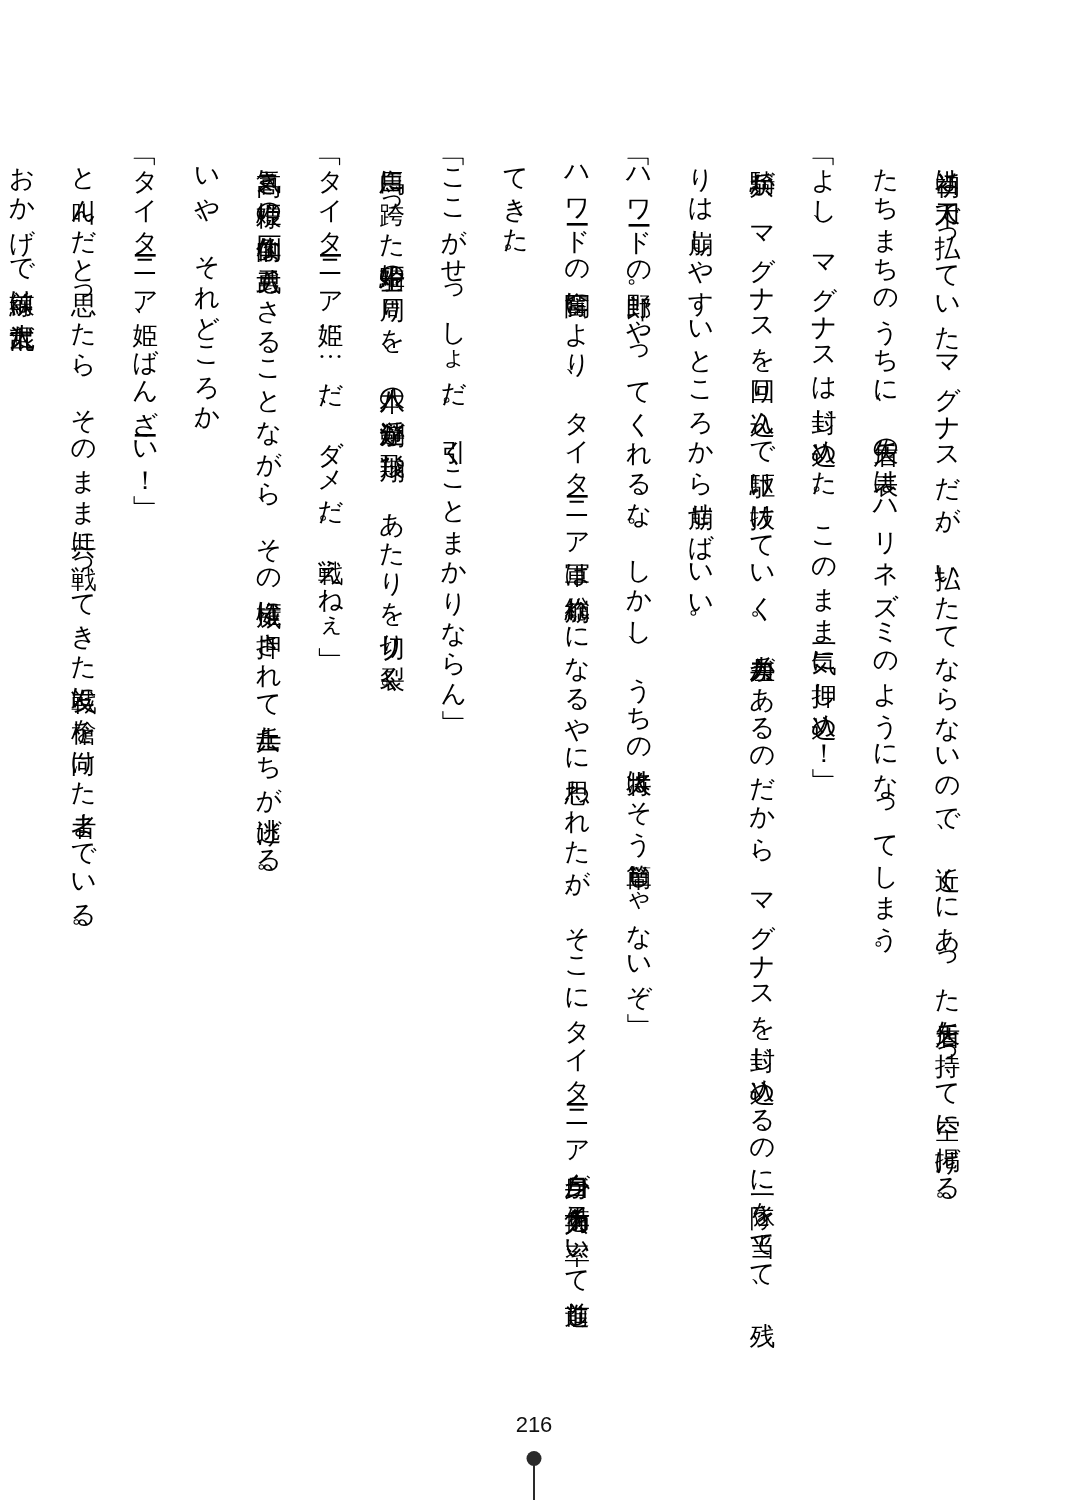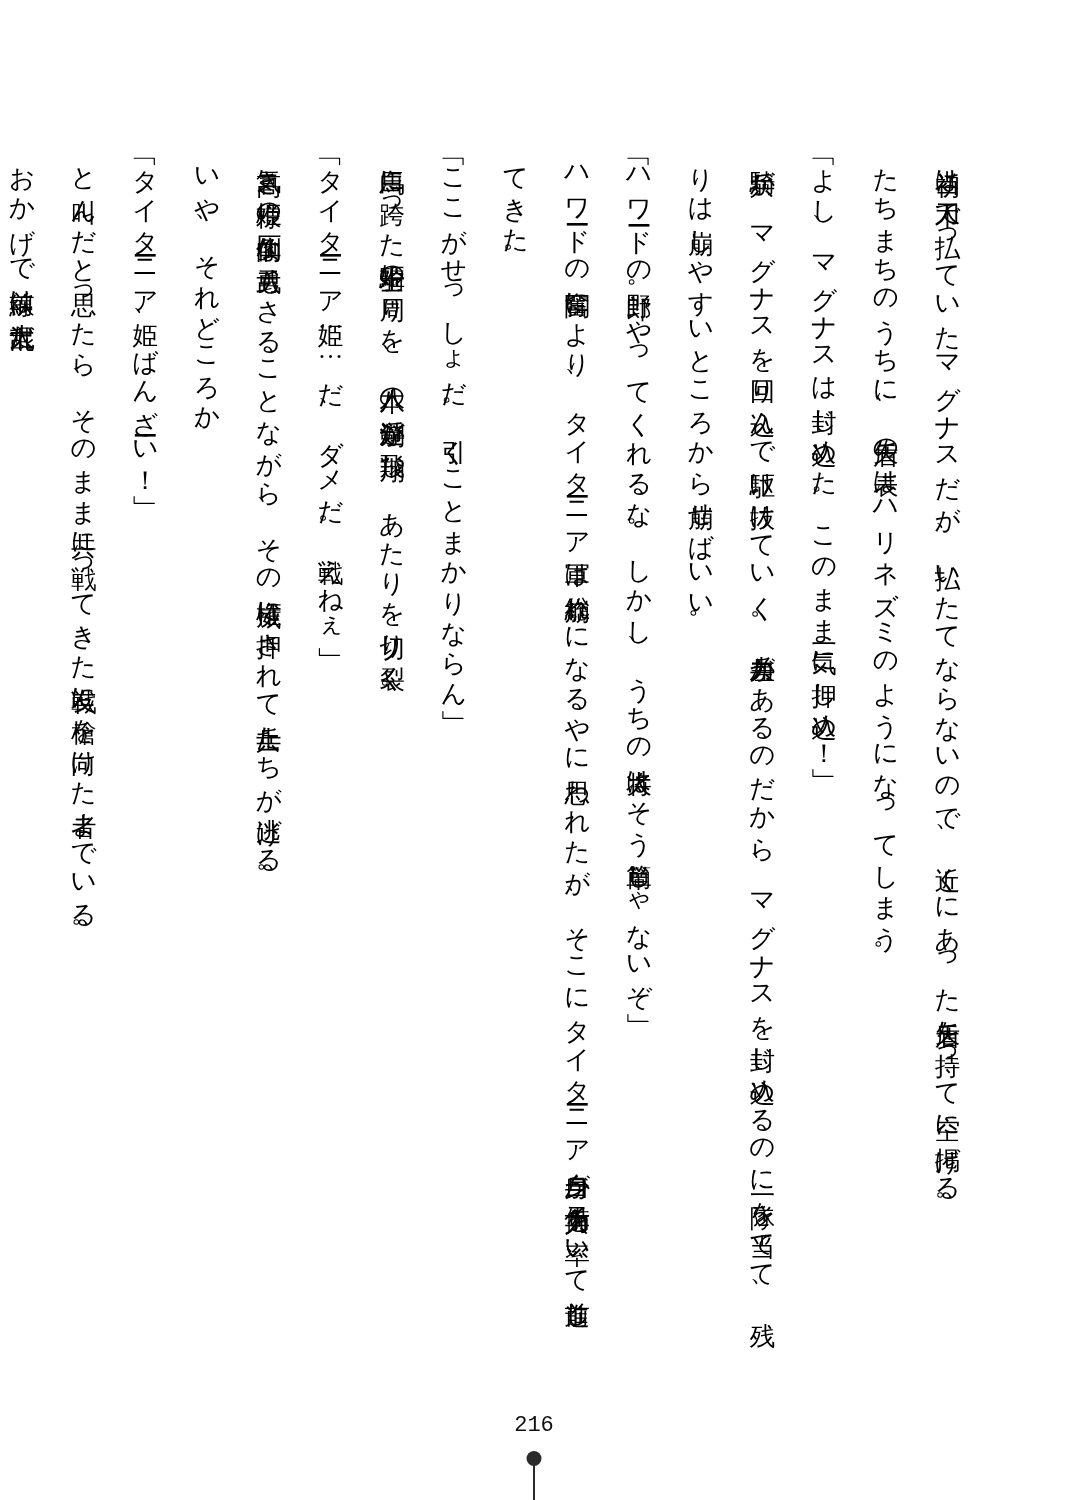--- a/index.html
+++ b/index.html
@@ -35,21 +35,21 @@
     text-indent: 0;
   }
   .page-number {
     position: absolute;
     left: 0;
     right: 0;
     bottom: 62px;
     text-align: center;
     font-size: 22px;
     color: #111111;
-    font-family: Liberation Mono, monospace;
+    font-family: Liberation Sans, sans-serif;
   }
   .footer-mark {
     position: absolute;
     left: 50%;
     bottom: 0px;
     transform: translateX(-50%);
     width: 2px;
     height: 42px;
     background: #2a2a2a;
   }

